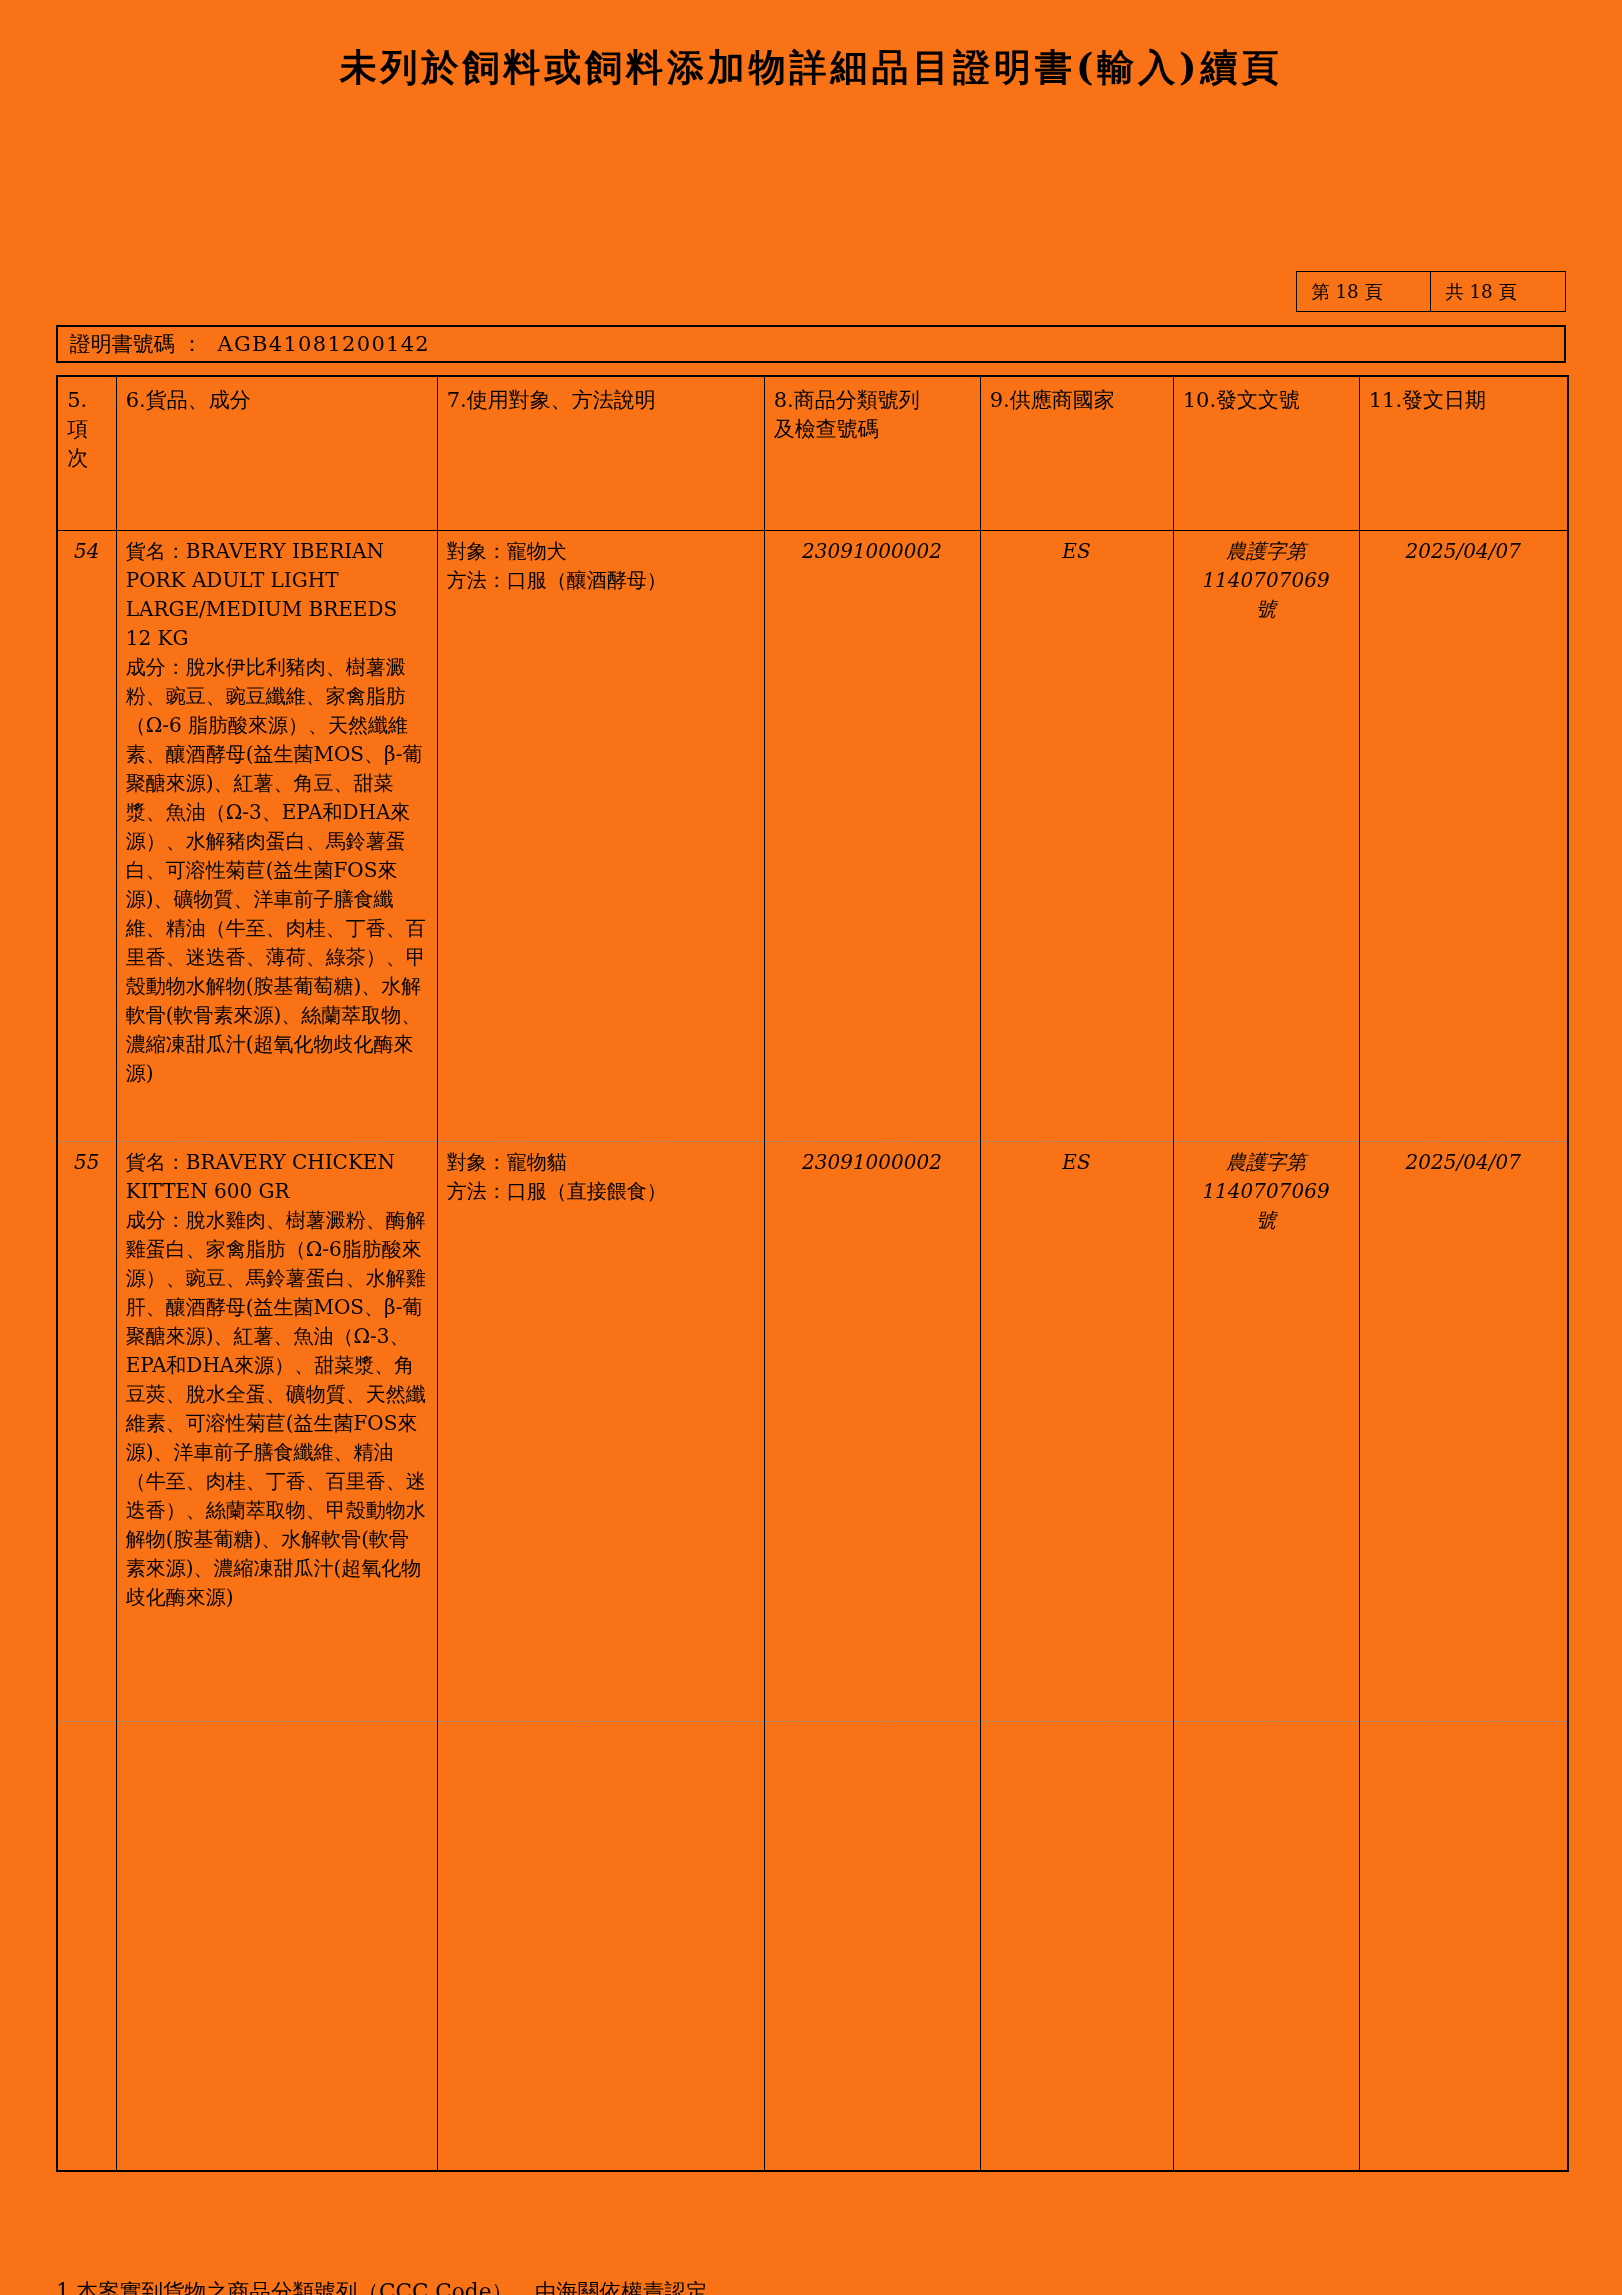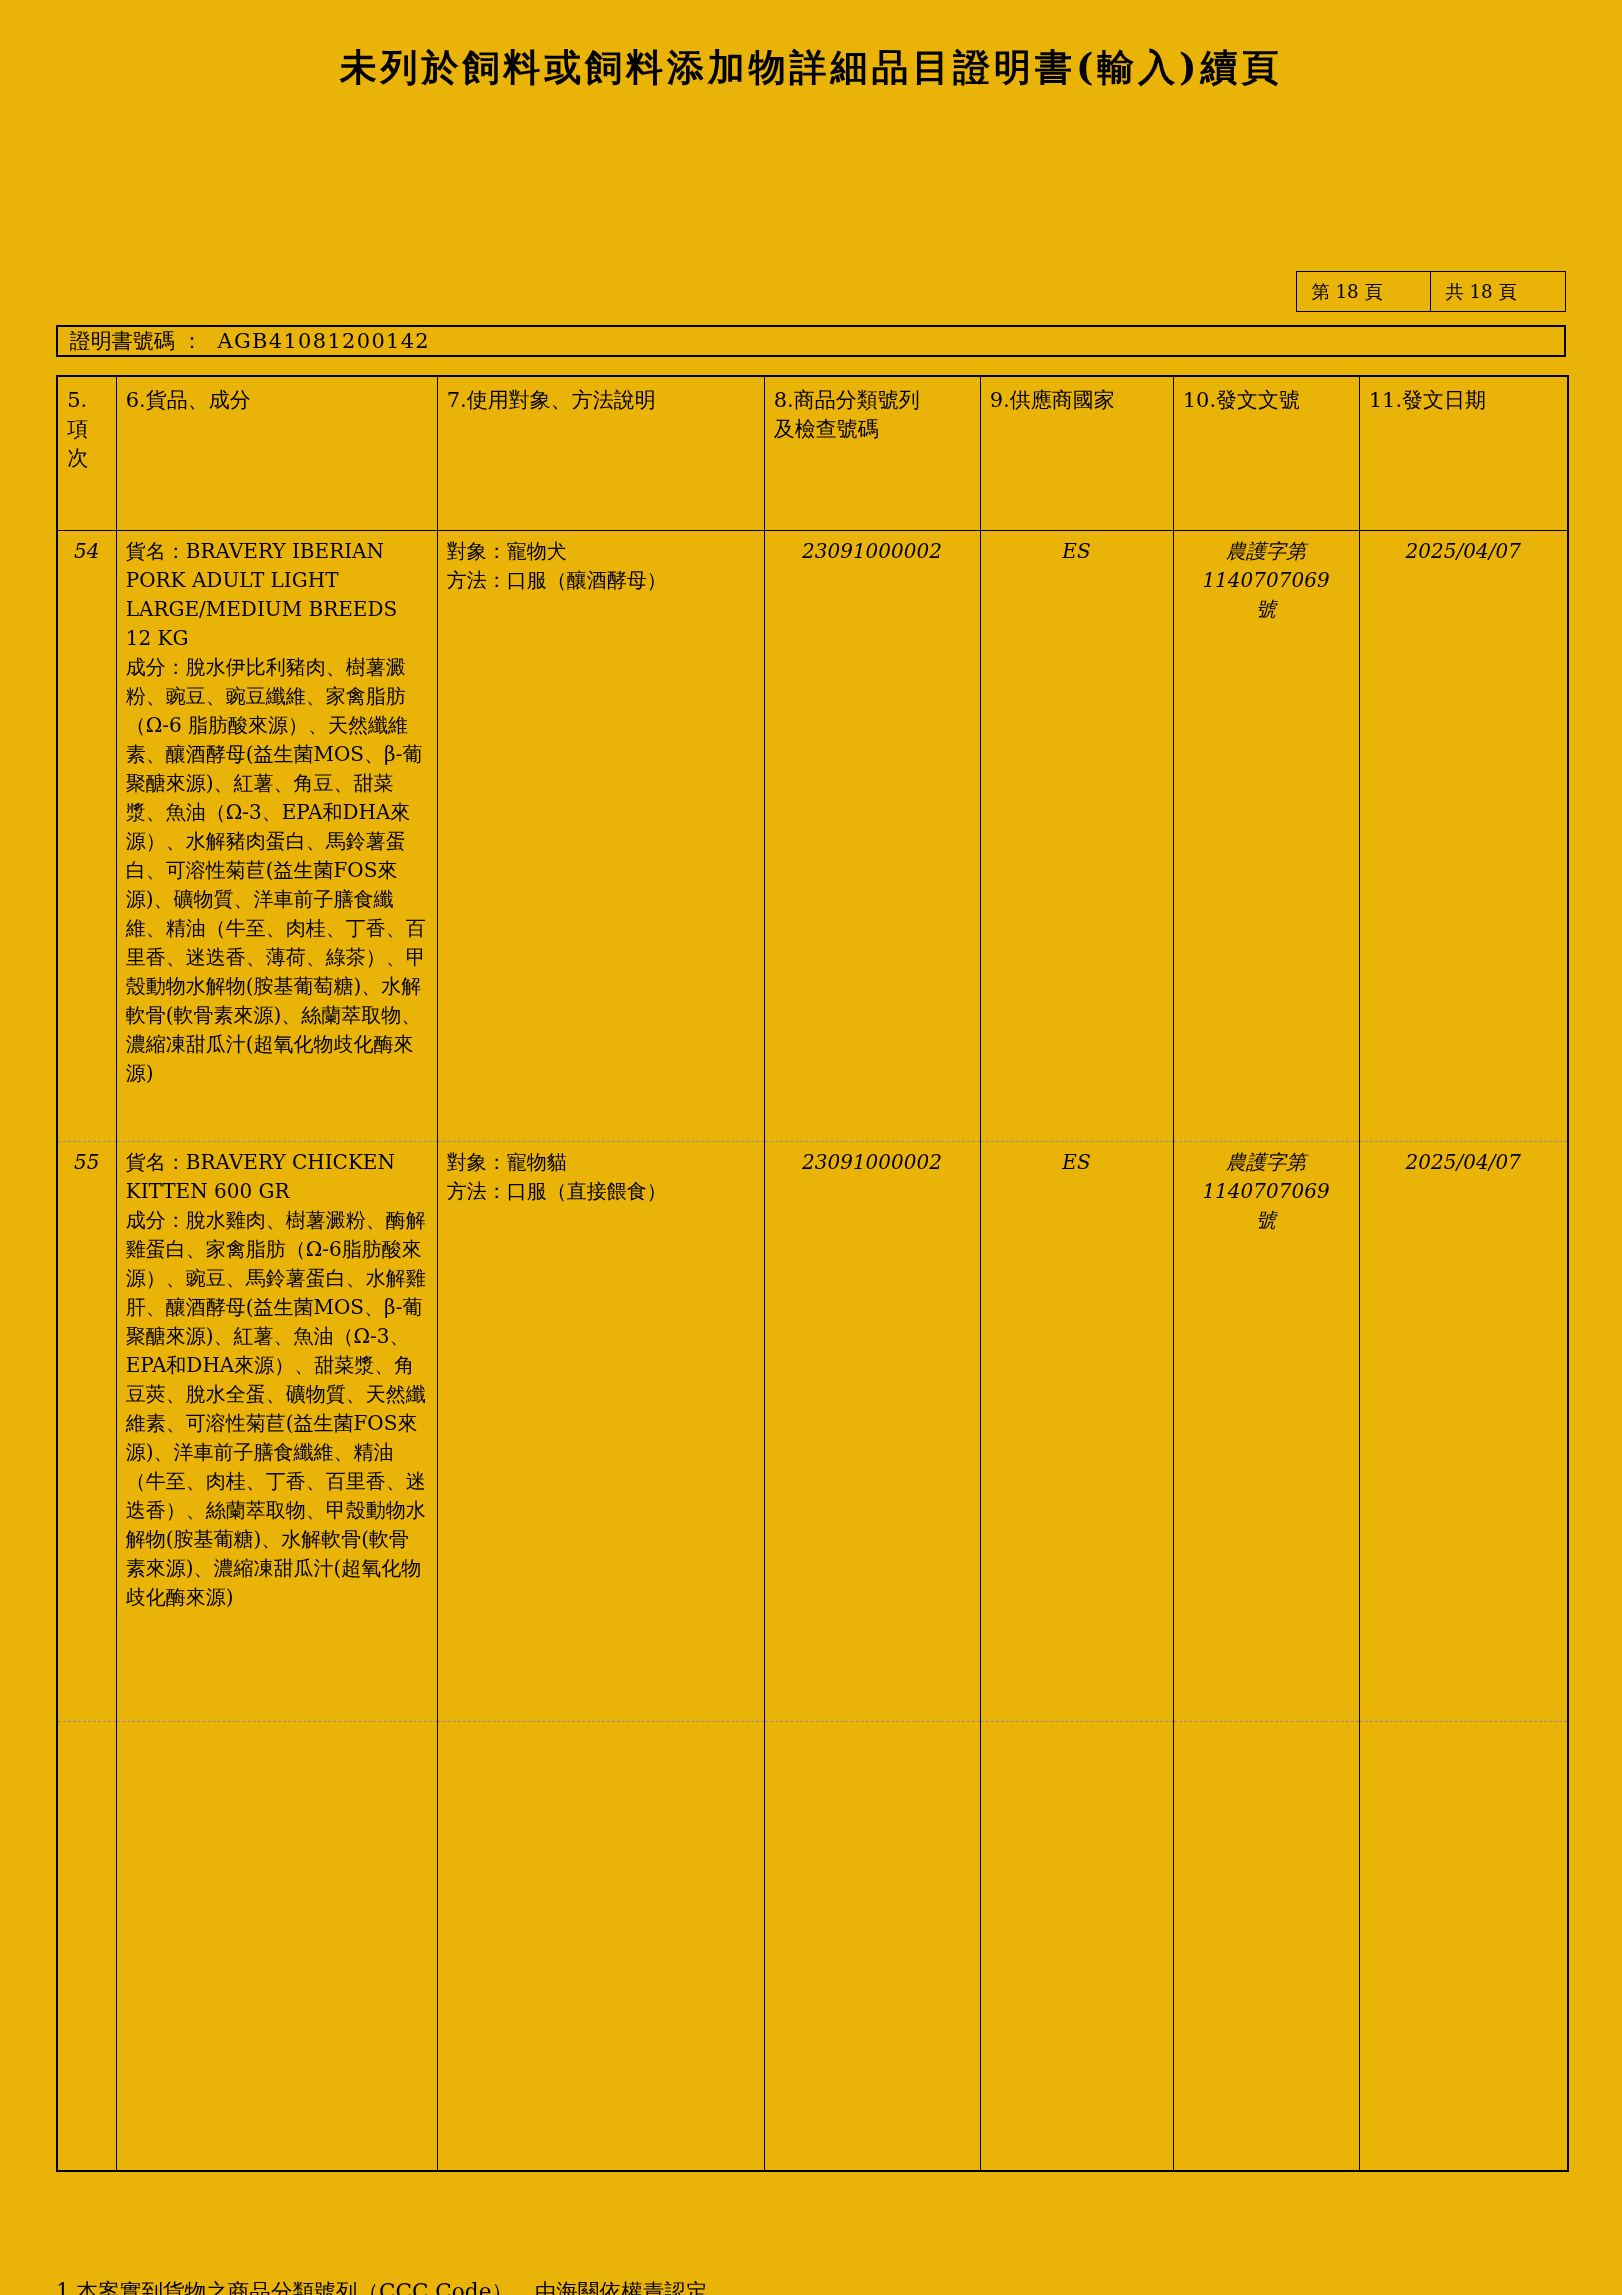--- a/index.html
+++ b/index.html
@@ -1,21 +1,21 @@
 <!DOCTYPE html>
 <html style="font-size:10.5px"><head>
   <meta charset="utf-8">
   <style>
     * { margin: 0; padding: 0; box-sizing: border-box; }
     html, body { background: #ffffff; }
     .page {
       position: relative;
       width: 1622px;
       height: 2295px;
-      background: #eab308;
+      background: #f97316;
       color: #000000;
       font-family: "DejaVu Serif", "Liberation Serif", serif;
       overflow: hidden;
     }
     .title {
       position: absolute;
       top: 43px; left: 0; width: 100%;
       text-align: center;
       font-size: 37px;
       font-weight: bold;
@@ -40,21 +40,21 @@
       display: flex;
       align-items: center;
       padding-left: 14.4px;
       font-size: 18.3px;
       white-space: pre;
     }
     .pagebox + .pagebox { border-left: none; }
     .cert-box {
       position: absolute;
       top: 325px; left: 56px; right: 56px;
-      height: 32px;
+      height: 38px;
       border: 2px solid #000;
       display: flex;
       align-items: center;
       padding-left: 11.8px;
       font-size: 21px;
     }
     .cert-number { margin-left: 15px; letter-spacing: 1.3px; }
     table.doc-table {
       position: absolute;
       top: 375px; left: 56px;

